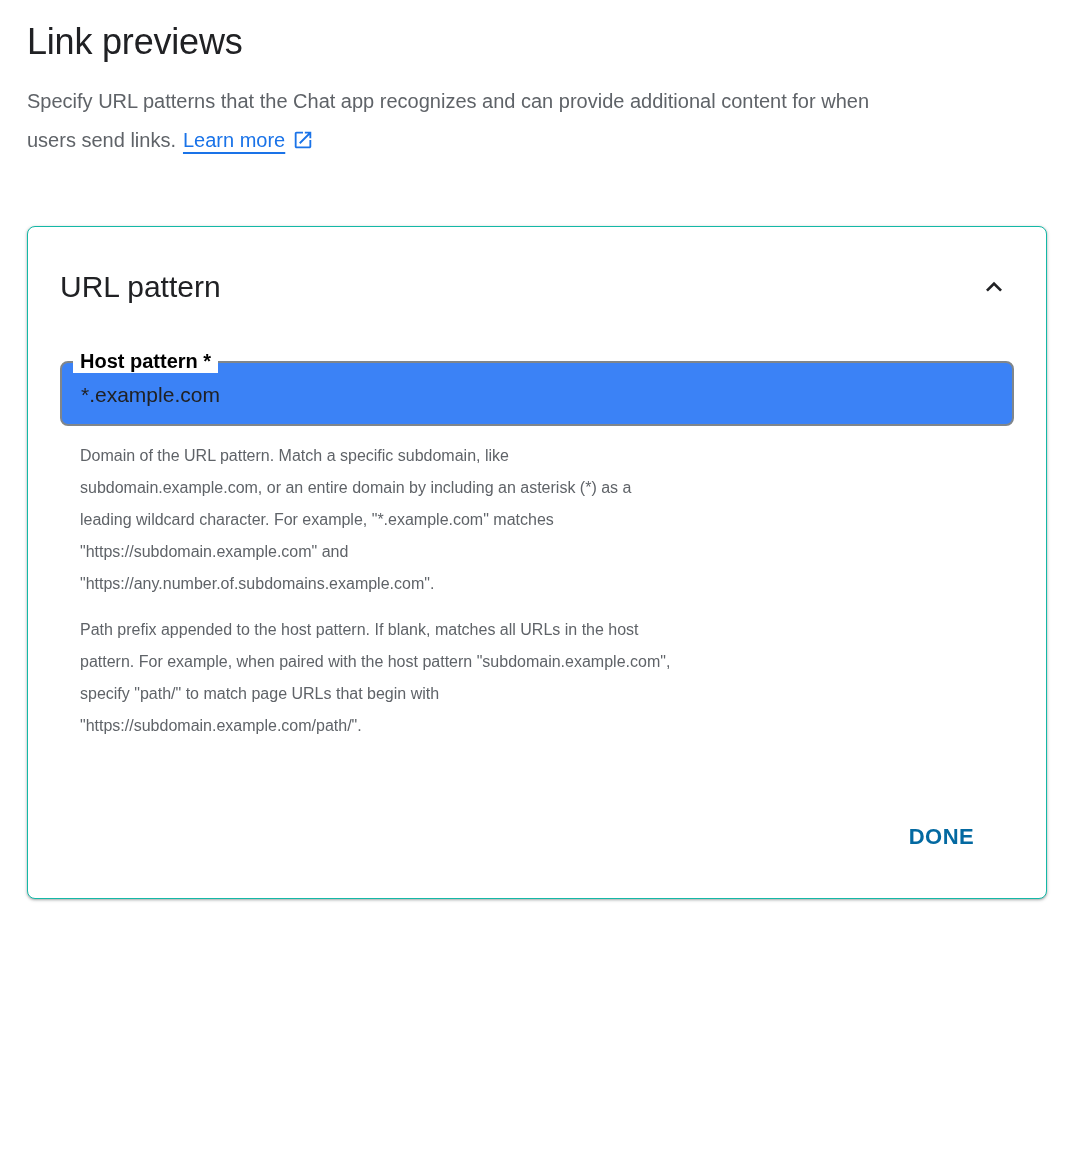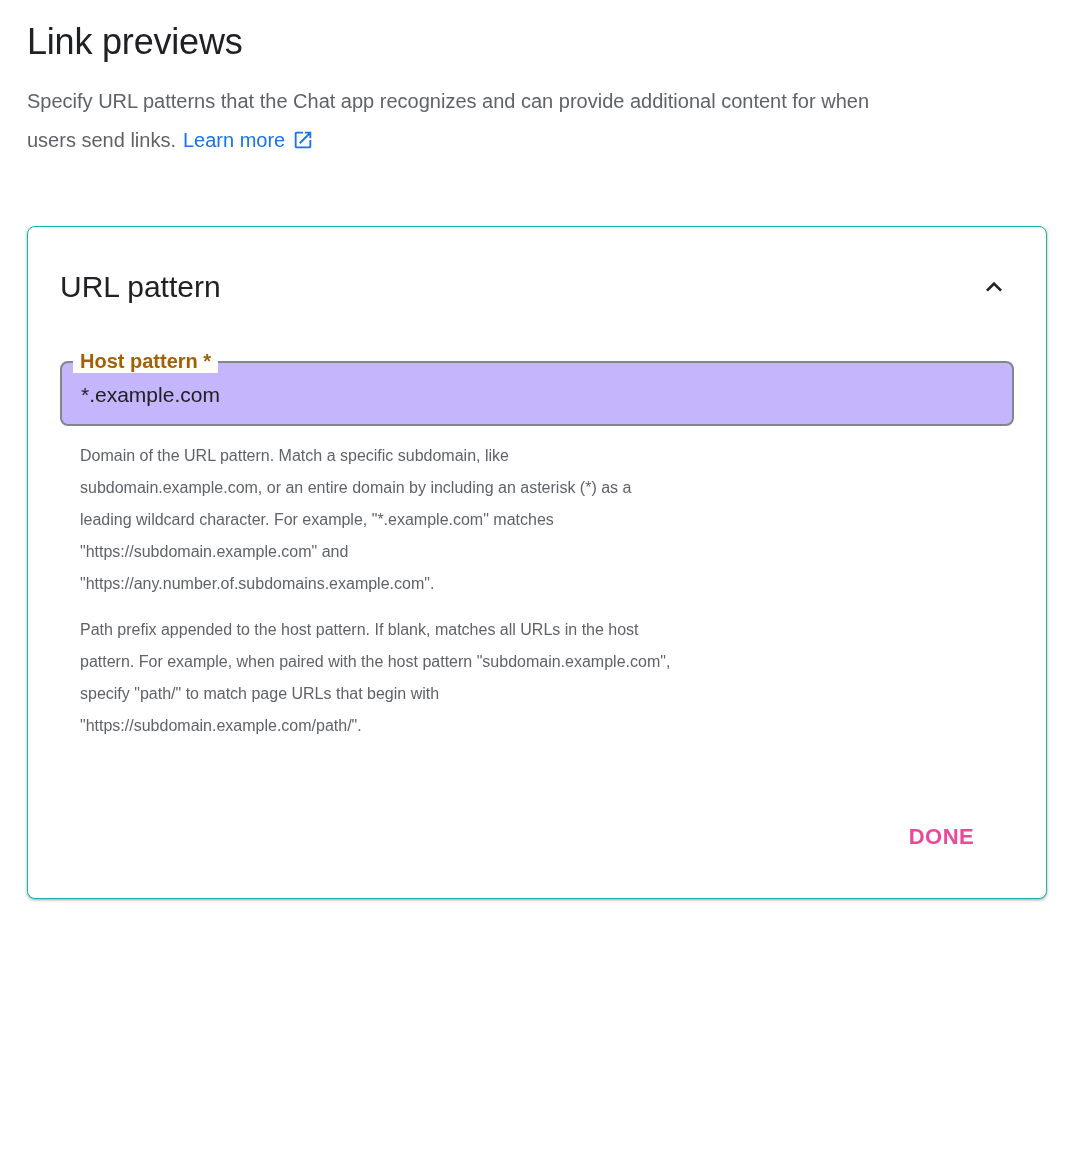--- a/index.html
+++ b/index.html
@@ -24,20 +24,21 @@
   }
   .intro {
     font-size: 20px;
     line-height: 39px;
     color: #5f6368;
     margin: 0;
   }
   .pre { white-space: pre-line; }
   .learn-more {
     color: #1a73e8;
+    text-decoration: underline;
     text-underline-offset: 5px;
     text-decoration-thickness: 1.5px;
     margin-left: 7px;
     cursor: pointer;
     margin-top: 25px;
   }
   .ext-icon {
     width: 22px; height: 22px;
     vertical-align: -4px;
     margin-left: 7px;
@@ -78,51 +79,51 @@
   .textfield.second { margin-top: 44px; }
   .textfield input {
     width: 100%;
     height: 65px;
     border: 2px solid #80868b;
     border-radius: 8px;
     padding: 2px 20px 0 19px;
     font-family: "Liberation Sans", sans-serif;
     font-size: 21px;
     color: #202124;
-    background: #c4b5fd;
+    background: #3b82f6;
     outline: none;
   }
   .textfield label {
     position: absolute;
     top: -12px;
     left: 13px;
     background: #fff;
     padding: 0 7px;
     font-size: 20px;
     font-weight: 700;
-    color: #a16207;
+    color: #000000;
     line-height: 24px;
   }
   .helper {
     margin: 14px 0 0 20px;
     font-size: 16px;
     line-height: 32px;
     color: #5f6368;
     white-space: pre-line;
   }
 
   .done-row {
     display: flex;
     justify-content: flex-end;
     margin-top: 76px;
   }
   .text-btn {
     background: none;
     border: none;
-    color: #ec4899;
+    color: #0369a1;
     font-family: "Liberation Sans", sans-serif;
     font-size: 22px;
     font-weight: 600;
     letter-spacing: 0.4px;
     cursor: pointer;
     padding: 6px 16px;
   }
   .done-btn { margin-right: 24px; }
 
   .add-box {

